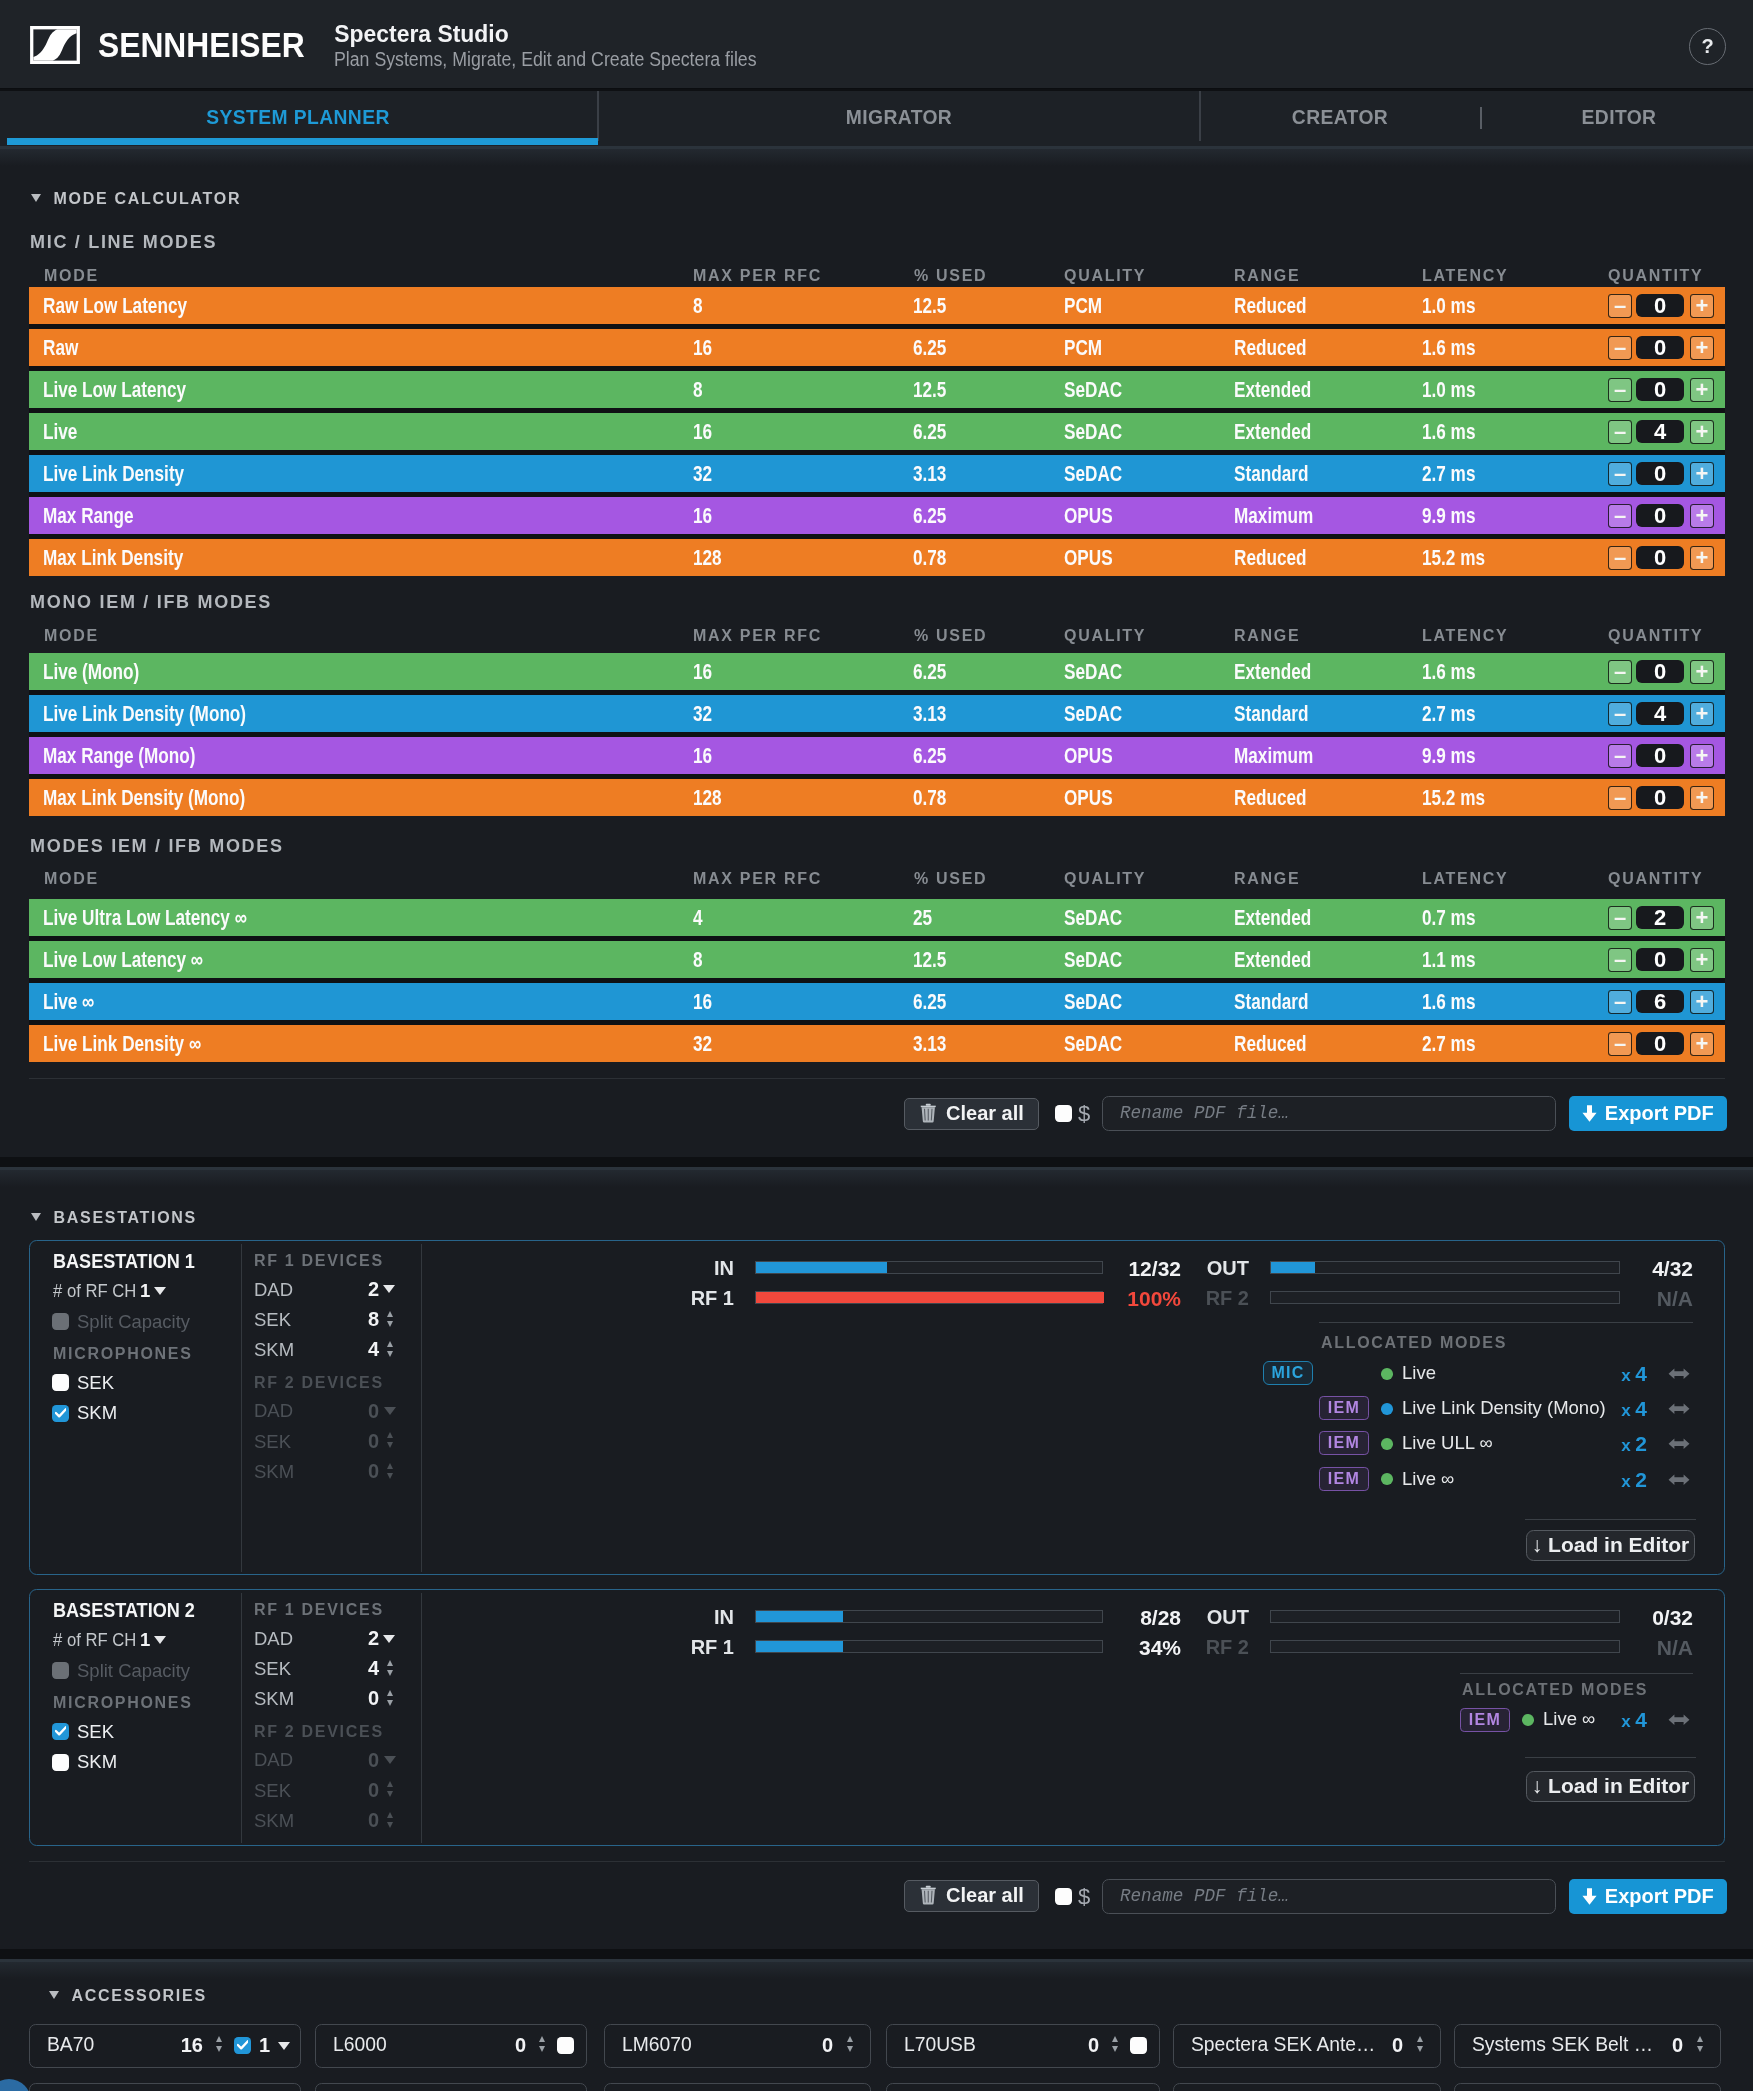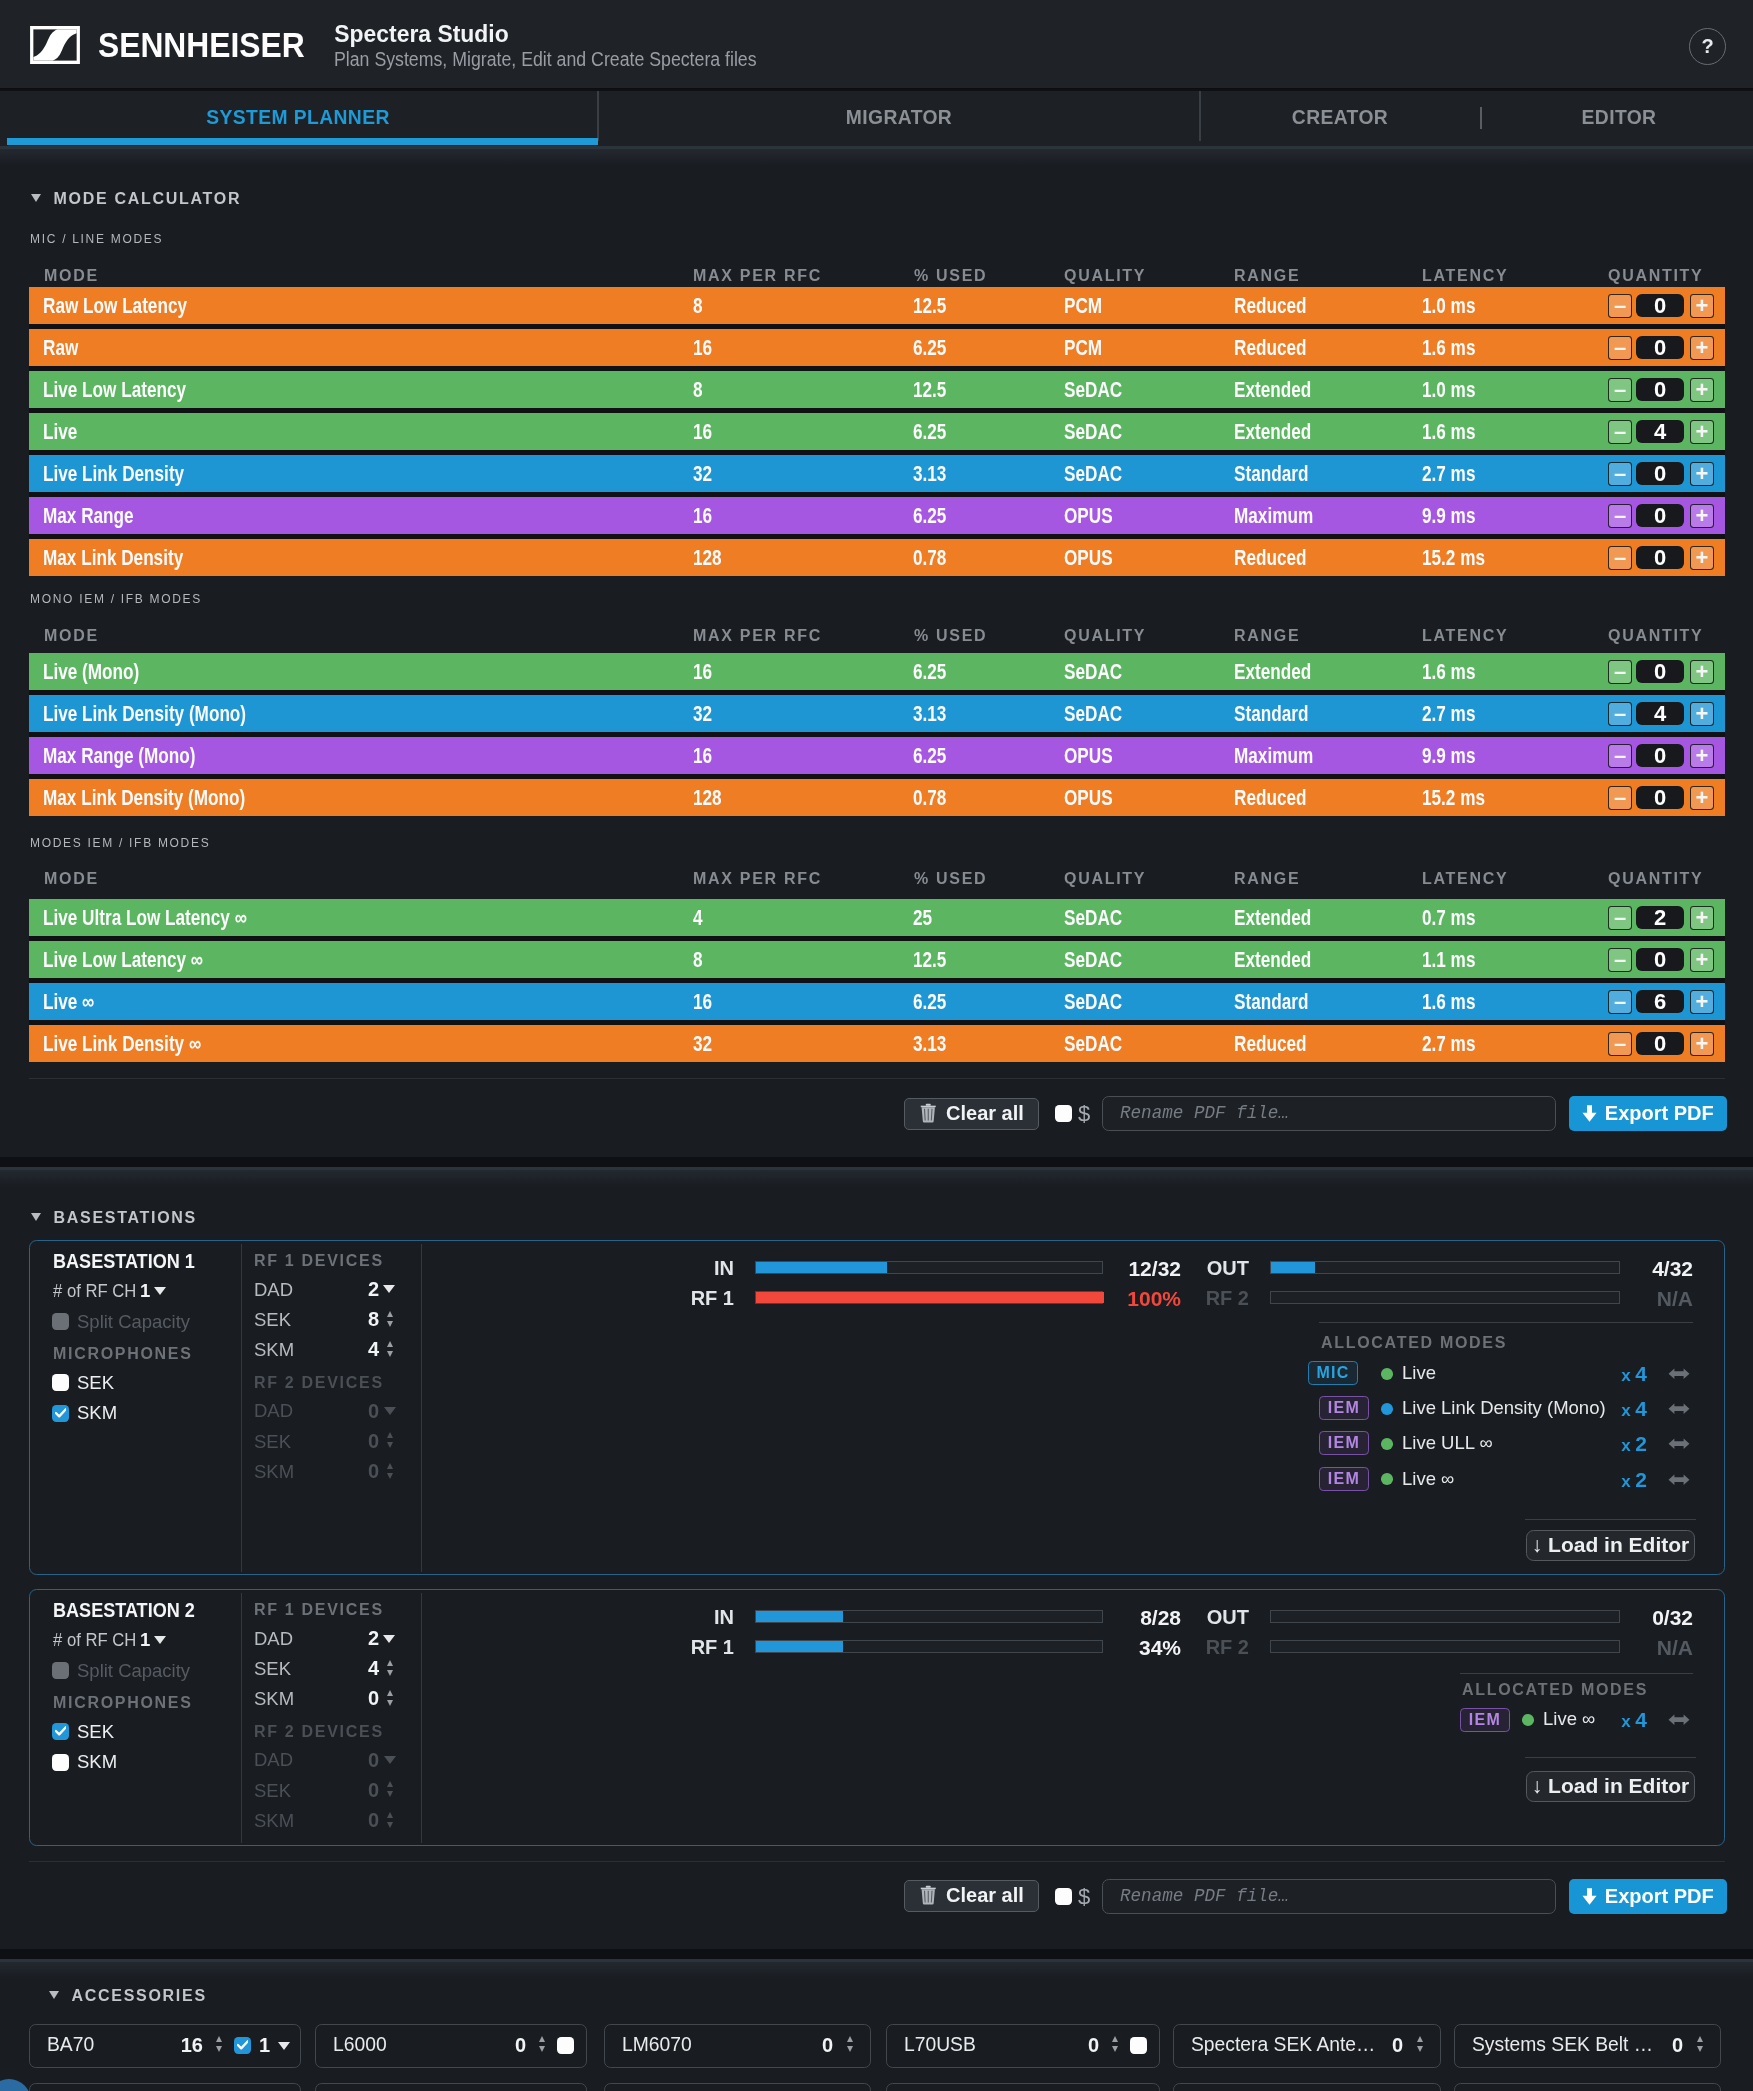--- a/index.html
+++ b/index.html
@@ -3,21 +3,21 @@
 *{margin:0;padding:0;box-sizing:border-box}
 html,body{width:1754px;height:2091px;background:#0e1013;font-family:"Liberation Sans",sans-serif;}
 #page{position:relative;width:1754px;height:2091px;overflow:hidden;background:#0e1013;}
 .abs{position:absolute}
 .b{font-weight:bold}
 .sec{position:absolute;left:0;right:0;background:#191c21;}
 .sec:before{content:"";position:absolute;top:0;left:0;right:0;height:2.5px;background:#2b333b;}
 .sec:after{content:"";position:absolute;top:2.5px;left:0;right:0;height:17px;background:linear-gradient(180deg,rgba(125,155,180,0.10),rgba(125,155,180,0));}
 .sechead{position:absolute;font-weight:bold;font-size:16px;letter-spacing:1.7px;color:#c3c6ca;white-space:nowrap;}
 .sechead .tri{display:inline-block;width:0;height:0;border-left:5.9px solid transparent;border-right:5.9px solid transparent;border-top:8.4px solid #b9bcc0;margin-right:12.6px;position:relative;top:-1.7px;}
-.subhead{position:absolute;font-weight:normal;font-size:12px;letter-spacing:1.7px;color:#b4b8bd;white-space:nowrap;}
+.subhead{position:absolute;font-weight:bold;font-size:18px;letter-spacing:1.7px;color:#b4b8bd;white-space:nowrap;}
 .colhead{position:absolute;font-weight:bold;font-size:16px;letter-spacing:1.7px;color:#878c92;white-space:nowrap;}
 .row{position:absolute;left:29px;width:1696px;height:37px;}
 .row span{position:absolute;font-weight:bold;font-size:22px;color:#fbfbfc;line-height:37px;white-space:nowrap;display:inline-block;transform:scaleX(0.78);transform-origin:left center;}
 .qbtn{position:absolute;top:6.7px;width:24px;height:24px;border-radius:3.4px;border:1.7px solid rgba(5,8,5,0.8);background:rgba(255,255,255,0.22);}
 .qbtn i{position:absolute;left:50%;top:50%;transform:translate(-50%,-50%);font-style:normal;font-weight:bold;font-size:22px;color:#f5f6f3;line-height:0;}
 .qnum{position:absolute;top:6.7px;left:1607px;width:48px;height:23.5px;border-radius:5.9px;background:#17191d;color:#fff;font-weight:bold;font-size:22px;text-align:center;line-height:23.5px;}
 .hdrlbl{position:absolute;font-weight:bold;font-size:16px;letter-spacing:1.7px;color:#6d7278;white-space:nowrap;}
 .plbl{position:absolute;font-size:18.5px;color:#dfe2e5;white-space:nowrap;}
 .pval{position:absolute;font-weight:bold;font-size:20px;color:#f2f3f5;text-align:right;width:50px;}
 .dis{color:#4b5056 !important;}
@@ -399,21 +399,21 @@
 <div class="abs b" style="left:1165px;top:1257px;width:84px;text-align:right;font-size:20px;color:#e2e5e8;">OUT</div>
 <div class="bar" style="left:1270px;top:1261px;width:350px;">
       <div class="fill" style="width:44px;background:#2196d8;"></div>
     </div>
 <div class="abs b" style="left:1624px;top:1257px;width:69px;text-align:right;font-size:21px;color:#f2f3f5;">4/32</div>
 <div class="abs b dis" style="left:1165px;top:1287px;width:84px;text-align:right;font-size:20px;">RF 2</div>
 <div class="bar" style="left:1270px;top:1291px;width:350px;"></div>
 <div class="abs b" style="left:1624px;top:1287px;width:69px;text-align:right;font-size:21px;color:#545a61;">N/A</div>
 <div class="abs" style="left:1319px;top:1322px;width:374px;height:0.8px;background:#3a3f45;"></div>
 <div class="hdrlbl" style="left:1321px;top:1334px;color:#6e7277;">ALLOCATED MODES</div>
-<div class="badge mic" style="left:1308px;top:1361px;">MIC</div>
+<div class="badge mic" style="left:1263px;top:1361px;border-radius:6px;">MIC</div>
 <div class="dot" style="left:1381px;top:1368px;background:#5cb661;"></div>
 <div class="amname" style="left:1402px;top:1362px;">Live</div>
 <div class="abs" style="left:1588px;top:1362px;width:59px;text-align:right;font-weight:bold;color:#2196d8;"><span style="font-size:17px;">x </span><span style="font-size:21px;">4</span></div>
 <svg class="abs" style="left:1668px;top:1367px;" width="22" height="13.4" viewBox="0 0 26 16">
       <path d="M0.5,8 L7.5,1.8 V5.2 H18.5 V1.8 L25.5,8 L18.5,14.2 V10.8 H7.5 V14.2 Z" fill="#6b7077"></path>
     </svg>
 <div class="badge iem" style="left:1319px;top:1396px;">IEM</div>
 <div class="dot" style="left:1381px;top:1403px;background:#2196d8;"></div>
 <div class="amname" style="left:1402px;top:1397px;">Live Link Density (Mono)</div>
 <div class="abs" style="left:1588px;top:1397px;width:59px;text-align:right;font-weight:bold;color:#2196d8;"><span style="font-size:17px;">x </span><span style="font-size:21px;">4</span></div>

